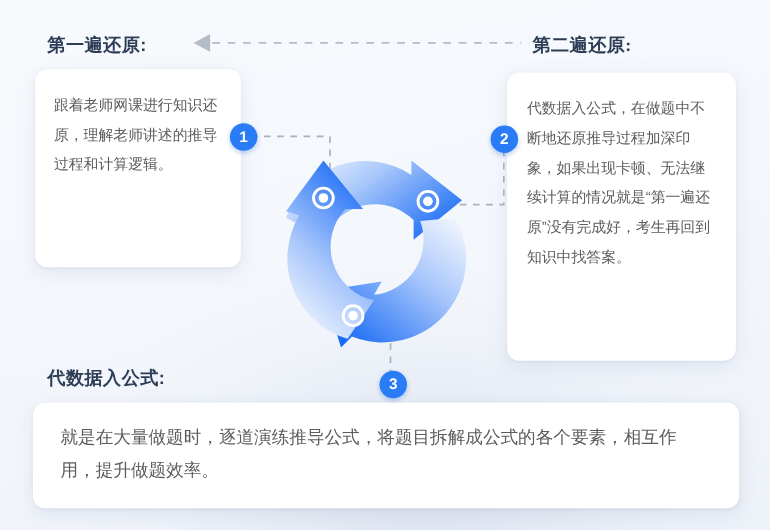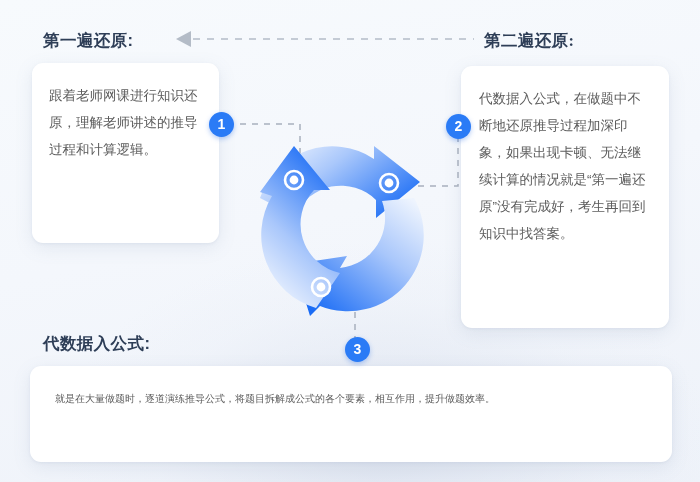--- a/index.html
+++ b/index.html
@@ -62,21 +62,21 @@
     padding: 19px 17px 0 18px;
   }
   #card-3 {
     left: 30px;
     top: 366px;
     width: 642px;
     height: 96px;
     padding: 18px 26px 0 25px;
     line-height: 30px;
   }
-  #card-3 .body { font-size: 10px; }
+  #card-3 .body { font-size: 16px; }
 
   
   #top-connector {
     position: absolute;
     left: 176px;
     top: 28px;
     width: 298px;
     height: 22px;
   }
 

